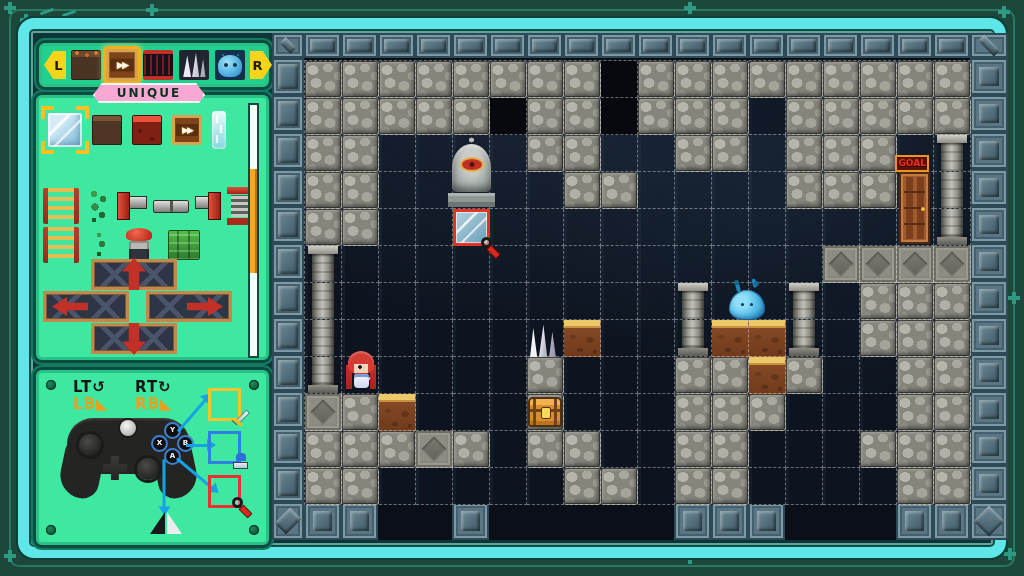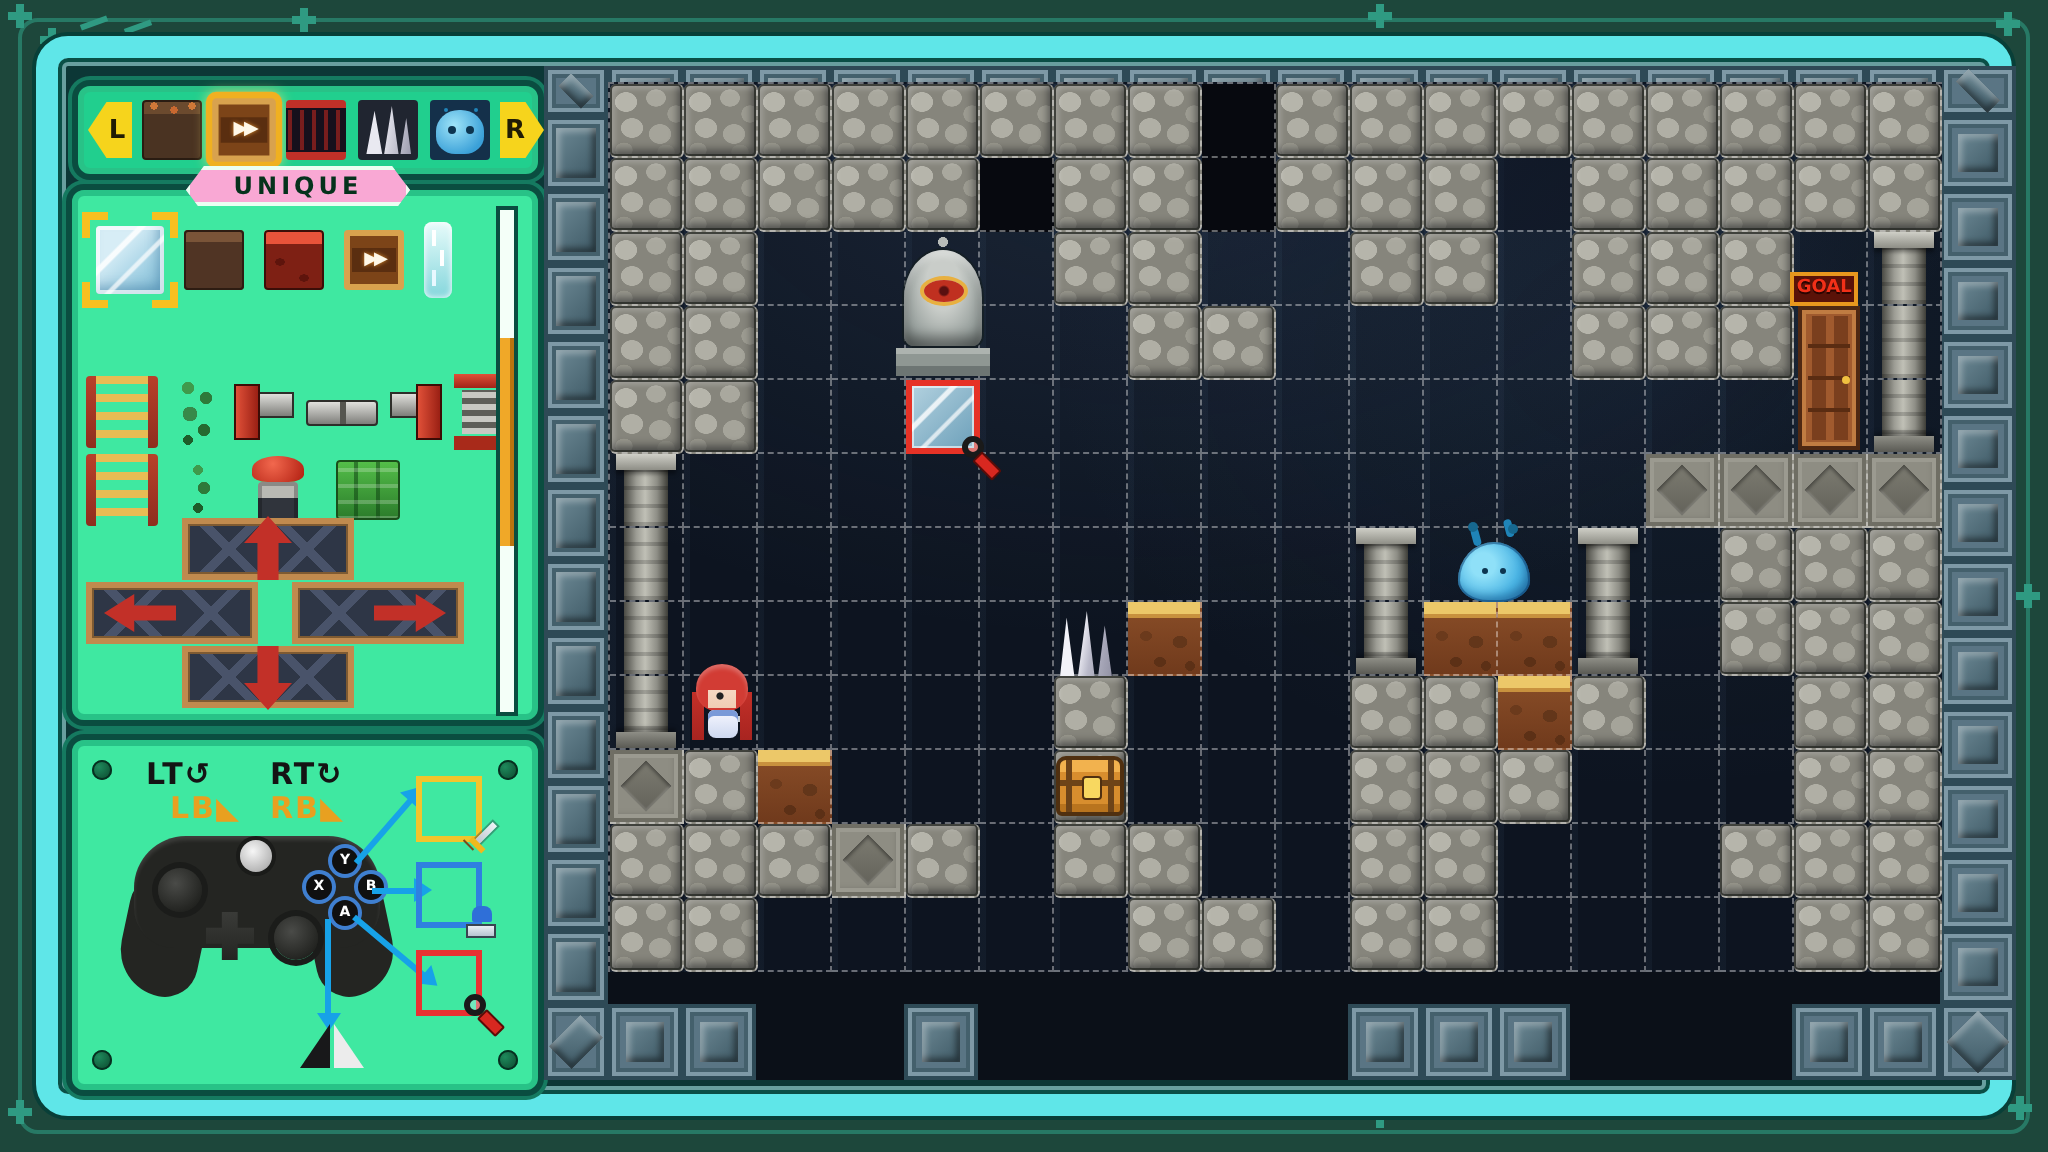--- a/index.html
+++ b/index.html
@@ -189,21 +189,21 @@
   .arrow::after{content:'';position:absolute;right:-8px;top:-5px;width:0;height:0;
     border-left:9px solid #17a2e8;border-top:6px solid transparent;border-bottom:6px solid transparent;}
   
   .editor{position:absolute;left:243px;top:4px;width:736px;height:507px;background:#0b1018;}
   .bblock{position:absolute;background:#5a7584;box-sizing:border-box;
     box-shadow:inset 0 0 0 2px #2e4a56,inset 0 0 0 4px #7e99a6,inset 0 0 0 6px #44606c;}
   .bblock::before{content:'';position:absolute;inset:9px;background:linear-gradient(135deg,#6c8894,#3f5a66);
     box-shadow:inset 2px 2px 3px rgba(255,255,255,.3),inset -2px -2px 3px rgba(0,0,0,.45);}
   .bblock.sm::before{inset:6px;}
   .bblock.diamond::before{transform:rotate(45deg);inset:8px;}
-  .gridin{position:absolute;left:32px;top:8px;width:666px;height:444px;background-color:#0d1420;
+  .gridin{position:absolute;left:32px;top:27px;width:666px;height:444px;background-color:#0d1420;
     border-left:1px dashed rgba(255,255,255,.38);border-top:1px dashed rgba(255,255,255,.38);
     background-image:radial-gradient(420px 260px at 40% 4%,rgba(96,130,175,.16),transparent),
       radial-gradient(300px 220px at 78% 30%,rgba(70,110,150,.10),transparent),
       repeating-linear-gradient(90deg,rgba(130,170,220,.05) 0 3px,transparent 3px 37px);}
   .cell{position:absolute;width:37px;height:37px;box-sizing:border-box;
         border-right:1px dashed rgba(255,255,255,.38);border-bottom:1px dashed rgba(255,255,255,.38);}
   .t-C{background-color:#86857c;border-radius:3px;background-image:
     radial-gradient(9px 8px at 8px 9px,#b6b5ab 60%,transparent 63%),
     radial-gradient(8px 7px at 23px 7px,#a9a89e 60%,transparent 63%),
     radial-gradient(7px 7px at 33px 15px,#9d9c92 60%,transparent 63%),
@@ -361,21 +361,21 @@
     </div>
 
     <div class="panel controller">
       <div class="screw" style="left:10px;top:10px;"></div>
       <div class="screw" style="right:10px;top:10px;"></div>
       <div class="screw" style="left:10px;bottom:10px;"></div>
       <div class="screw" style="right:10px;bottom:10px;"></div>
 
       <div class="trig" style="left:37px;top:8px;"><span>LT</span><span>↺</span></div>
       <div class="trig" style="left:99px;top:8px;"><span>RT</span><span>↻</span></div>
-      <div class="trig orange" style="left:37px;top:25px;margin-left:12px;"><span>LB</span><span>◣</span></div>
+      <div class="trig orange" style="left:37px;top:25px;"><span>LB</span><span>◣</span></div>
       <div class="trig orange" style="left:99px;top:25px;"><span>RB</span><span>◣</span></div>
 
       <div class="pad">
         <div class="grip gl"></div>
         <div class="grip gr"></div>
         <div class="padbody"></div>
         <div class="guide"></div>
         <div class="stick sl"></div>
         <div class="stick sr"></div>
         <div class="dpad"></div>

